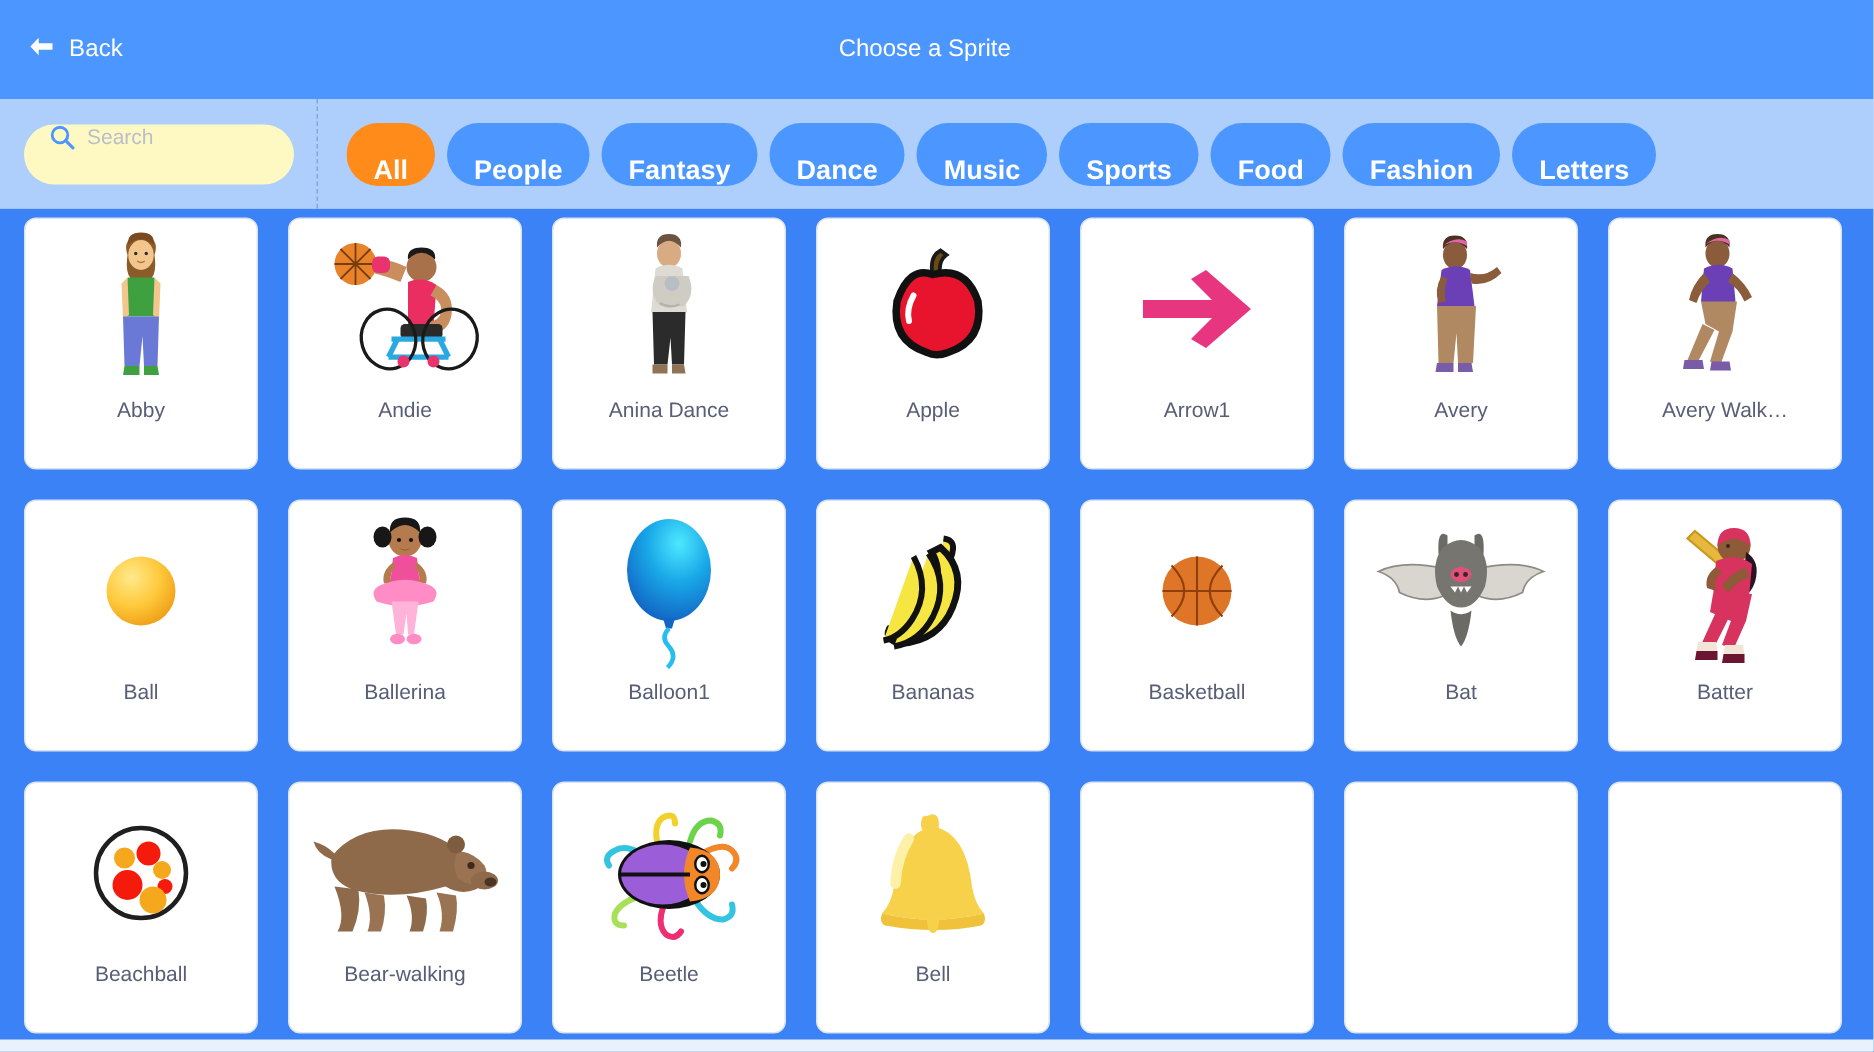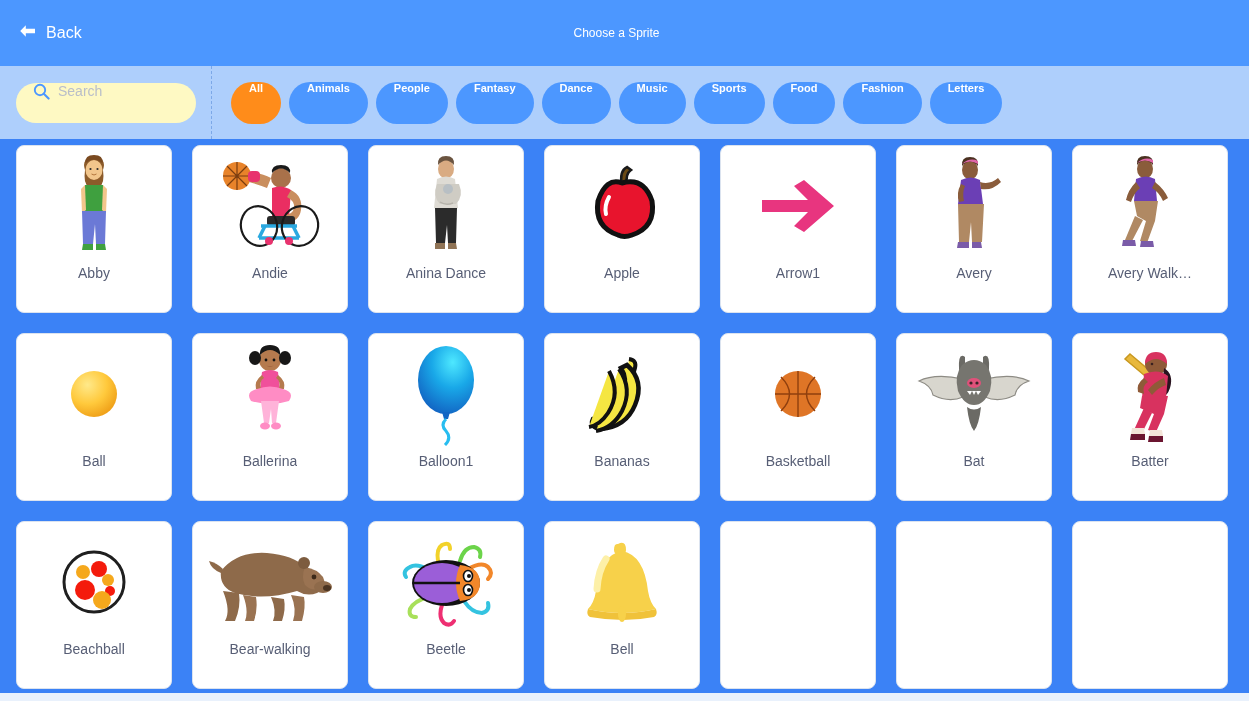--- a/index.html
+++ b/index.html
@@ -30,21 +30,21 @@
   .back-label {
     color: #ffffff;
     font-size: 16px;
     letter-spacing: .1px;
   }
   .header-title {
     position: absolute;
     left: 0; right: 16px;
     text-align: center;
     color: #ffffff;
-    font-size: 12px;
+    font-size: 16px;
     pointer-events: none;
   }
 
   
   .filterbar {
     height: 73px;
     background: #aecffc;
     display: flex;
     align-items: center;
     position: relative;
@@ -87,24 +87,24 @@
     margin-left: 19px;
     flex: 1 1 auto;
     overflow: hidden;
   }
   .tab {
     height: 42px;
     padding: 0 18px;
     border-radius: 21px;
     background: #4c97ff;
     color: #ffffff;
-    font-size: 11px;
+    font-size: 18px;
     font-weight: bold;
     display: flex;
-    align-items: flex-start;
+    align-items: flex-end;
     justify-content: center;
     cursor: pointer;
     user-select: none;
     white-space: nowrap;
     flex: 0 0 auto;
   }
   .tab.selected { background: #ff8c1a; }
 
   
   .grid-scroll {
@@ -176,23 +176,20 @@
       </svg>
     </span>
     <input class="search-input" type="text" placeholder="Search" style="">
   </div>
 
   <div class="divider"></div>
 
   <div class="tabs">
     <div class="tab selected">
         <span>All</span>
-      </div>
-    <div class="tab">
-        <span>Animals</span>
       </div>
     <div class="tab">
         <span>People</span>
       </div>
     <div class="tab">
         <span>Fantasy</span>
       </div>
     <div class="tab">
         <span>Dance</span>
       </div>

